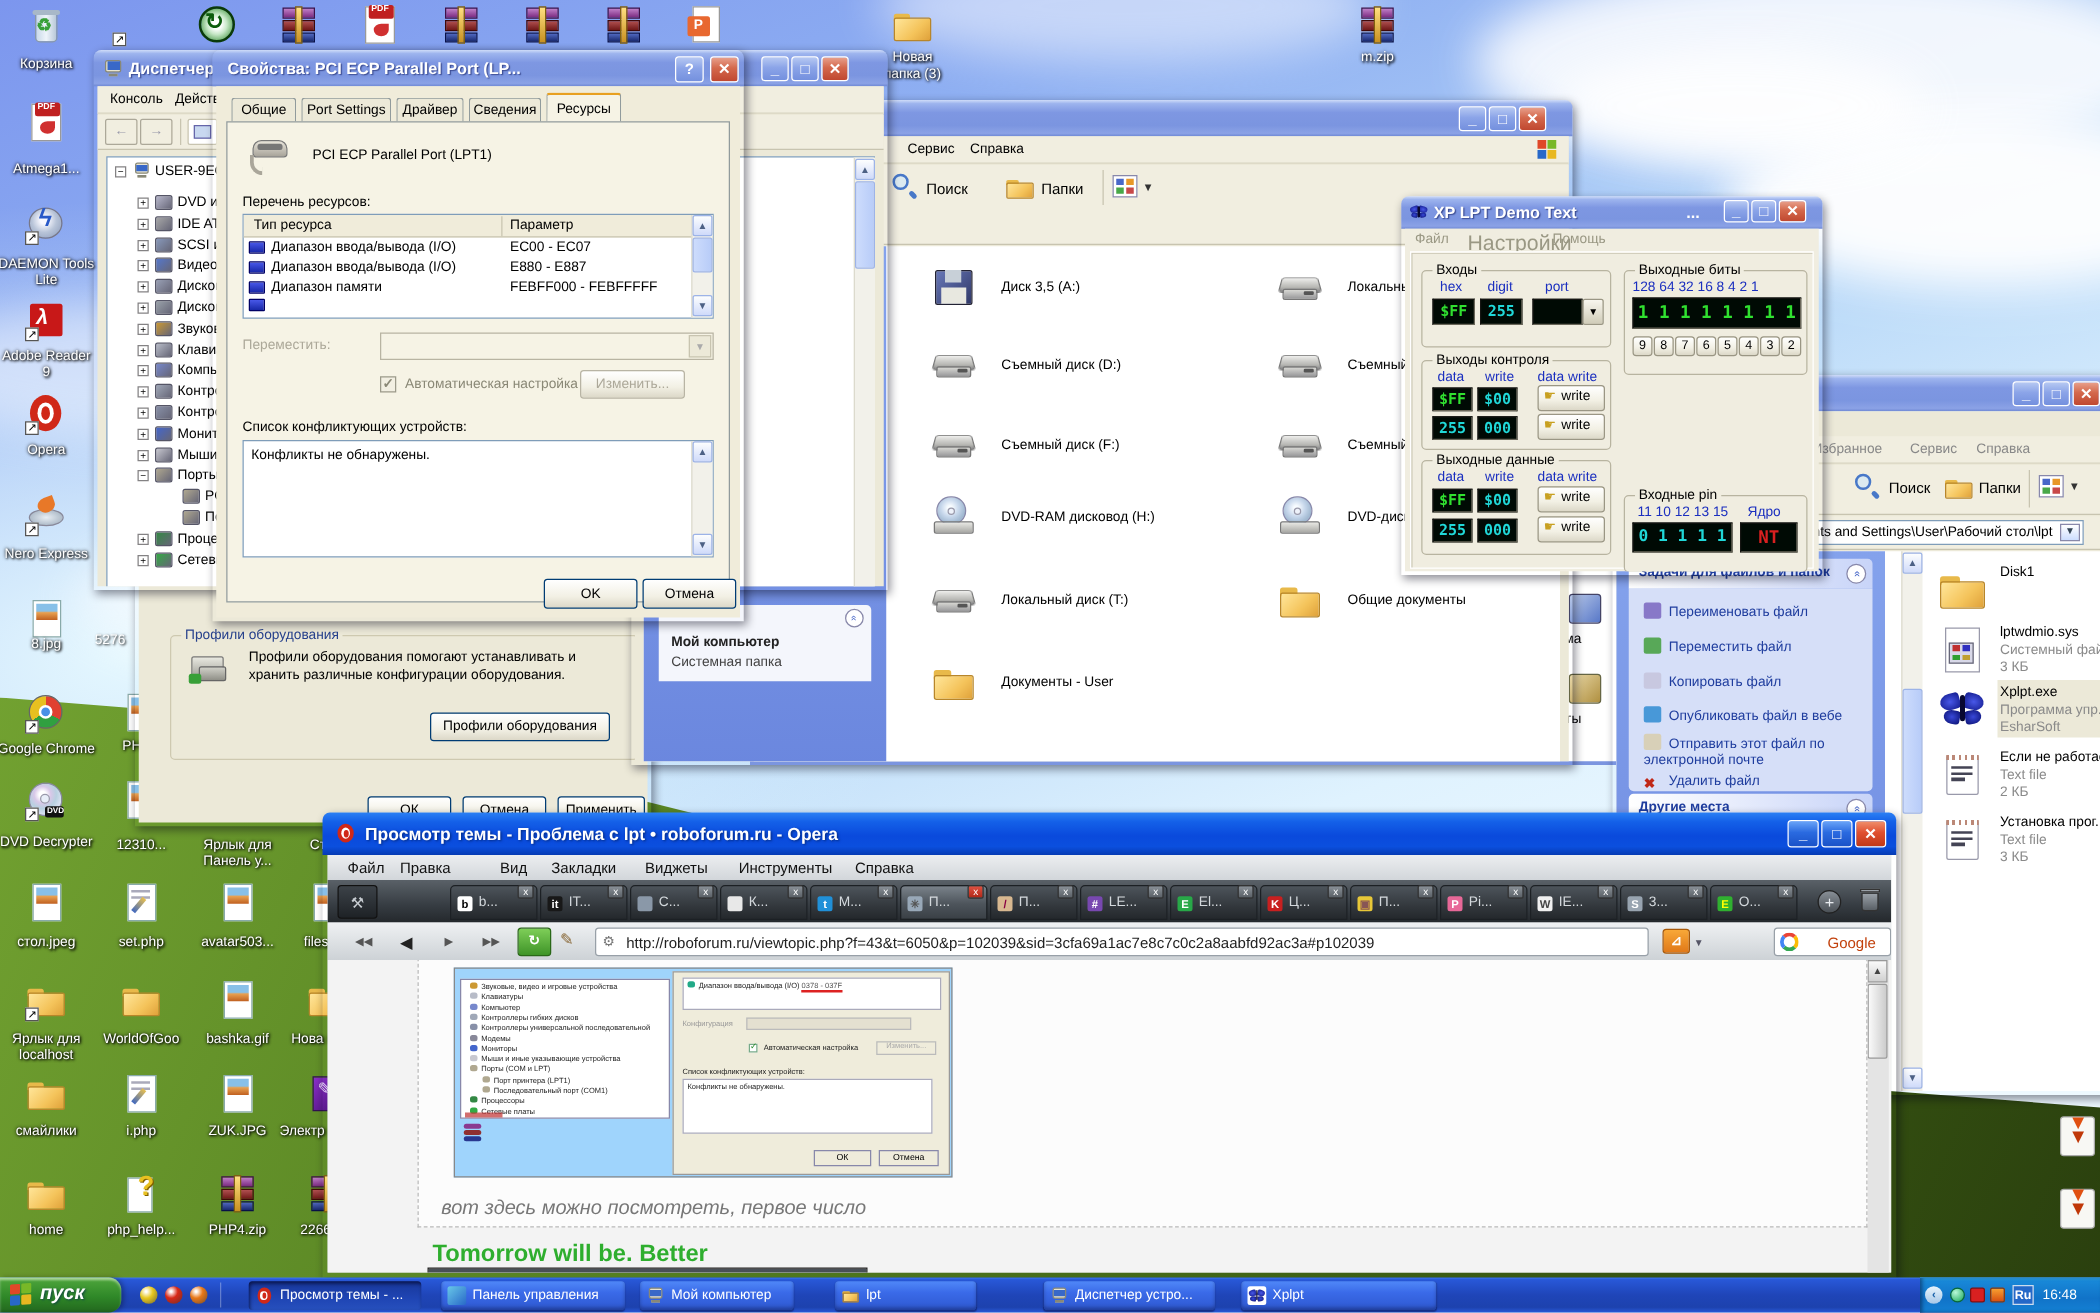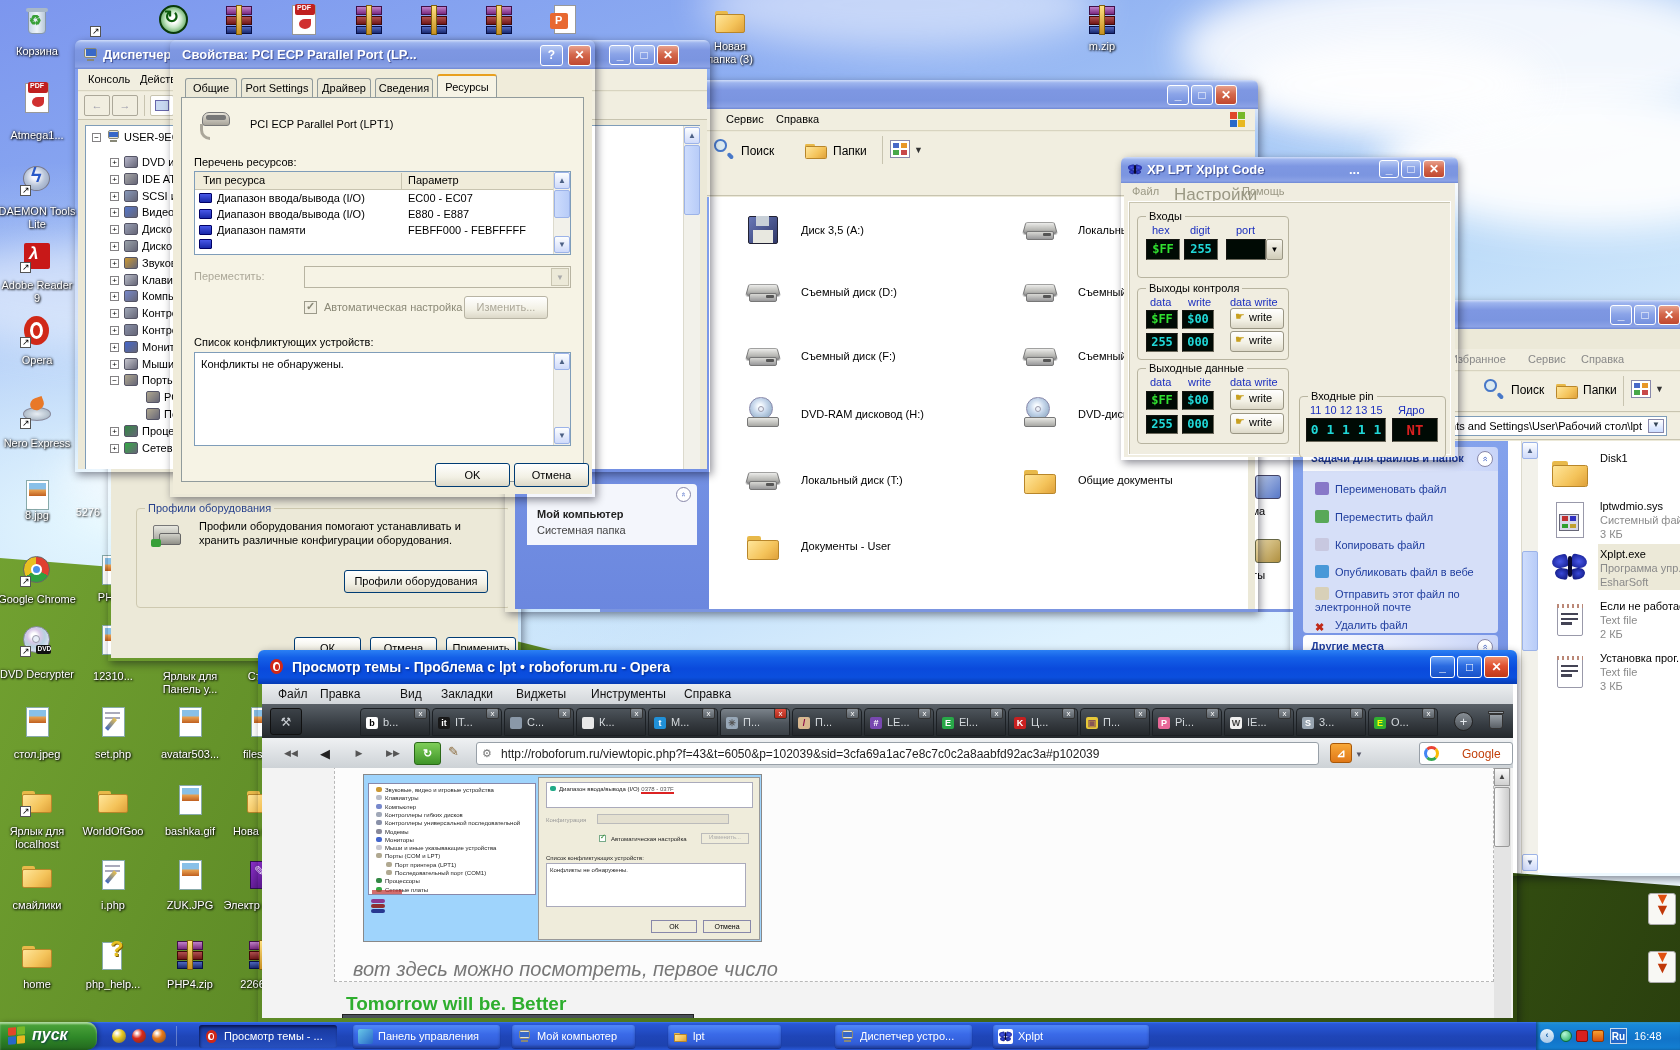--- a/index.html
+++ b/index.html
@@ -940,21 +940,21 @@
         <div class="tbar" style="height: 26px;">
           <div style="position: absolute; left: 6px; top: 5px; width: 16px; height: 16px;">
             <div style="position: absolute; left: 0px; top: 0px; width: 16px; height: 16px;">
               <div style="position: absolute; left: 0.941176px; top: 2.82353px; width: 6.58824px; height: 5.17647px; background: radial-gradient(rgb(72, 88, 232), rgb(16, 24, 136)); border-radius: 70% 30% 30% 70%; transform: rotate(-15deg);"></div>
               <div style="position: absolute; left: 8.47059px; top: 2.82353px; width: 6.58824px; height: 5.17647px; background: radial-gradient(rgb(72, 88, 232), rgb(16, 24, 136)); border-radius: 30% 70% 70% 30%; transform: rotate(15deg);"></div>
               <div style="position: absolute; left: 1.88235px; top: 8px; width: 5.17647px; height: 4.23529px; background: radial-gradient(rgb(56, 72, 216), rgb(10, 16, 112)); border-radius: 70% 30% 30% 70%; transform: rotate(10deg);"></div>
               <div style="position: absolute; left: 8.94118px; top: 8px; width: 5.17647px; height: 4.23529px; background: radial-gradient(rgb(56, 72, 216), rgb(10, 16, 112)); border-radius: 30% 70% 70% 30%; transform: rotate(-10deg);"></div>
               <div style="position: absolute; left: 7.29412px; top: 3.29412px; width: 1.41176px; height: 8.47059px; background: rgb(8, 8, 48); border-radius: 2px;"></div>
             </div>
           </div>
-          <div style="position: absolute; left: 26px; top: 5px; white-space: nowrap; text-shadow: rgb(58, 74, 144) 1px 1px 1px;">XP LPT Xplpt Code</div>
+          <div style="position: absolute; left: 26px; top: 5px; white-space: nowrap; text-shadow: rgb(58, 74, 144) 1px 1px 1px;">XP LPT Demo Text</div>
           <div style="position: absolute; left: 228px; top: 5px;">...</div>
           <div style="position: absolute; left: 256px; top: 3px;"><div class="tb" style="display: inline-block; width: 20px; height: 18px; line-height: 16px;">_</div><div class="tb" style="display: inline-block; width: 20px; height: 18px; line-height: 16px;">□</div><div class="tb close" style="display: inline-block; width: 22px; height: 18px; line-height: 16px;">✕</div></div>
         </div>
         <div style="position: absolute; inset: 26px 3px 3px; background: rgb(240, 237, 224); overflow: hidden;">
           <div style="position: absolute; left: 0px; top: 0px; width: 331px; height: 17px;">
             <div style="position: absolute; left: 8px; top: 2px; color: rgb(154, 152, 132); font-size: 11px;">Файл</div>
             <div style="position: absolute; left: 50px; top: 2px; color: rgb(154, 152, 132); font-size: 17px;">Настройки</div>
             <div style="position: absolute; left: 118px; top: 2px; color: rgb(154, 152, 132); font-size: 11px;">Помощь</div>
           </div>
           <div style="position: absolute; left: 4px; top: 18px; width: 323px; height: 254px; border: 1px solid rgb(255, 255, 255); box-shadow: rgb(200, 196, 176) 1px 1px 0px inset; background: rgb(240, 237, 224);">
@@ -996,20 +996,33 @@
               <div class="xpbtn" style="position: absolute; left: 92px; top: 20px; width: 54px; height: 21px; border-color: rgb(154, 150, 132);">
                 <div style="position: absolute; left: 4px; top: 1px; color: rgb(200, 160, 32); font-size: 11px;">☛</div>
                 <div style="position: absolute; left: 18px; top: 2px; font-size: 11px;">write</div>
               </div>
               <div class="led" style="position: absolute; left: 8px; top: 46px; width: 32px; height: 19px; color: rgb(32, 216, 216); font-size: 12px; line-height: 17px;">255</div>
               <div class="led" style="position: absolute; left: 44px; top: 46px; width: 32px; height: 19px; color: rgb(32, 216, 216); font-size: 12px; line-height: 17px;">000</div>
               <div class="xpbtn" style="position: absolute; left: 92px; top: 44px; width: 54px; height: 21px; border-color: rgb(154, 150, 132);">
                 <div style="position: absolute; left: 4px; top: 1px; color: rgb(200, 160, 32); font-size: 11px;">☛</div>
                 <div style="position: absolute; left: 18px; top: 2px; font-size: 11px;">write</div>
               </div>
+            </div>
+            <div class="grp" style="position: absolute; left: 170px; top: 14px; width: 147px; height: 84px; background: rgb(240, 237, 224); border-color: rgb(184, 180, 160);">
+              <div class="glabel" style="color: rgb(0, 0, 0); font-size: 11px;">Выходные биты</div>
+              <div style="position: absolute; left: 6px; top: 7px; color: rgb(27, 47, 191); font-size: 11px; white-space: nowrap;">128 64 32 16 8  4   2   1</div>
+              <div class="led" style="position: absolute; left: 6px; top: 21px; width: 135px; height: 25px; color: rgb(48, 224, 48); font-size: 14px; line-height: 23px;">1 1 1 1 1 1 1 1</div>
+              <div class="xpbtn" style="position: absolute; left: 6px; top: 52px; width: 16px; height: 16px; font-size: 10px; line-height: 14px; border-color: rgb(154, 150, 132);">9</div>
+              <div class="xpbtn" style="position: absolute; left: 23px; top: 52px; width: 16px; height: 16px; font-size: 10px; line-height: 14px; border-color: rgb(154, 150, 132);">8</div>
+              <div class="xpbtn" style="position: absolute; left: 40px; top: 52px; width: 16px; height: 16px; font-size: 10px; line-height: 14px; border-color: rgb(154, 150, 132);">7</div>
+              <div class="xpbtn" style="position: absolute; left: 57px; top: 52px; width: 16px; height: 16px; font-size: 10px; line-height: 14px; border-color: rgb(154, 150, 132);">6</div>
+              <div class="xpbtn" style="position: absolute; left: 74px; top: 52px; width: 16px; height: 16px; font-size: 10px; line-height: 14px; border-color: rgb(154, 150, 132);">5</div>
+              <div class="xpbtn" style="position: absolute; left: 91px; top: 52px; width: 16px; height: 16px; font-size: 10px; line-height: 14px; border-color: rgb(154, 150, 132);">4</div>
+              <div class="xpbtn" style="position: absolute; left: 108px; top: 52px; width: 16px; height: 16px; font-size: 10px; line-height: 14px; border-color: rgb(154, 150, 132);">3</div>
+              <div class="xpbtn" style="position: absolute; left: 125px; top: 52px; width: 16px; height: 16px; font-size: 10px; line-height: 14px; border-color: rgb(154, 150, 132);">2</div>
             </div>
             <div class="grp" style="position: absolute; left: 170px; top: 194px; width: 147px; height: 62px; background: rgb(240, 237, 224); border-color: rgb(184, 180, 160);">
               <div class="glabel" style="color: rgb(0, 0, 0); font-size: 11px;">Входные pin</div>
               <div style="position: absolute; left: 10px; top: 7px; color: rgb(27, 47, 191); font-size: 11px; white-space: nowrap;">11 10 12 13 15</div>
               <div style="position: absolute; left: 98px; top: 7px; color: rgb(27, 47, 191); font-size: 11px; white-space: nowrap;">Ядро</div>
               <div class="led" style="position: absolute; left: 6px; top: 21px; width: 80px; height: 24px; color: rgb(32, 216, 216); font-size: 13px; line-height: 22px;">0 1 1 1 1</div>
               <div class="led" style="position: absolute; left: 92px; top: 21px; width: 46px; height: 24px; color: rgb(216, 32, 32); font-size: 14px; line-height: 22px;">NT</div>
             </div>
           </div>
         </div>
@@ -1249,21 +1262,21 @@
                   <div class="m6" style="position: absolute; left: 72px; top: 57px;">Автоматическая настройка</div>
                   <div style="position: absolute; left: 162px; top: 55px; width: 48px; height: 11px; background: rgb(239, 236, 219); border: 1px solid rgb(187, 187, 187); color: rgb(170, 170, 170); font-size: 6px; text-align: center;">Изменить...</div>
                   <div class="m6" style="position: absolute; left: 7px; top: 76px;">Список конфликтующих устройств:</div>
                   <div style="position: absolute; left: 7px; top: 85px; width: 200px; height: 44px; background: rgb(255, 255, 255); border: 1px solid rgb(170, 170, 187);">
                     <div class="m6" style="position: absolute; left: 3px; top: 2px;">Конфликты не обнаружены.</div>
                   </div>
                   <div style="position: absolute; left: 112px; top: 142px; width: 46px; height: 13px; background: rgb(239, 236, 219); border: 1px solid rgb(136, 136, 170); font-size: 7px; text-align: center; line-height: 12px;">ОК</div>
                   <div style="position: absolute; left: 164px; top: 142px; width: 48px; height: 13px; background: rgb(239, 236, 219); border: 1px solid rgb(136, 136, 170); font-size: 7px; text-align: center; line-height: 12px;">Отмена</div>
                 </div>
               </div>
-              <div style="position: absolute; left: 18px; top: 192px; font-style: italic; font-size: 20px; color: rgb(119, 119, 119);">вот здесь можно посмотреть, первое число</div>
+              <div style="position: absolute; left: 18px; top: 192px; font-style: italic; font-size: 16px; color: rgb(119, 119, 119);">вот здесь можно посмотреть, первое число</div>
             </div>
             <div style="position: absolute; left: 84px; top: 225px; font-weight: bold; font-size: 19px; color: rgb(46, 174, 46);">Tomorrow will be. Better</div>
             <div style="position: absolute; left: 80px; top: 246px; width: 352px; height: 40px; background: linear-gradient(rgb(74, 81, 88), rgb(51, 58, 66)); border: 1px solid rgb(34, 34, 34);"></div>
           </div>
         </div>
       </div>
     </div>
 <div id="taskbar">
       <div style="position: absolute; left: 0px; top: 0px; width: 97px; height: 28px; border-radius: 0px 10px 10px 0px; background: linear-gradient(rgb(126, 196, 100) 0%, rgb(72, 160, 56) 12%, rgb(47, 136, 40) 55%, rgb(37, 110, 32) 90%, rgb(30, 92, 26) 100%); box-shadow: rgba(255, 255, 255, 0.4) 0px 2px 2px inset, rgba(0, 0, 0, 0.3) 2px 0px 4px;">
         <div style="position: absolute; left: 8px; top: 5px; width: 17px; height: 17px; transform: skewY(-5deg);">

